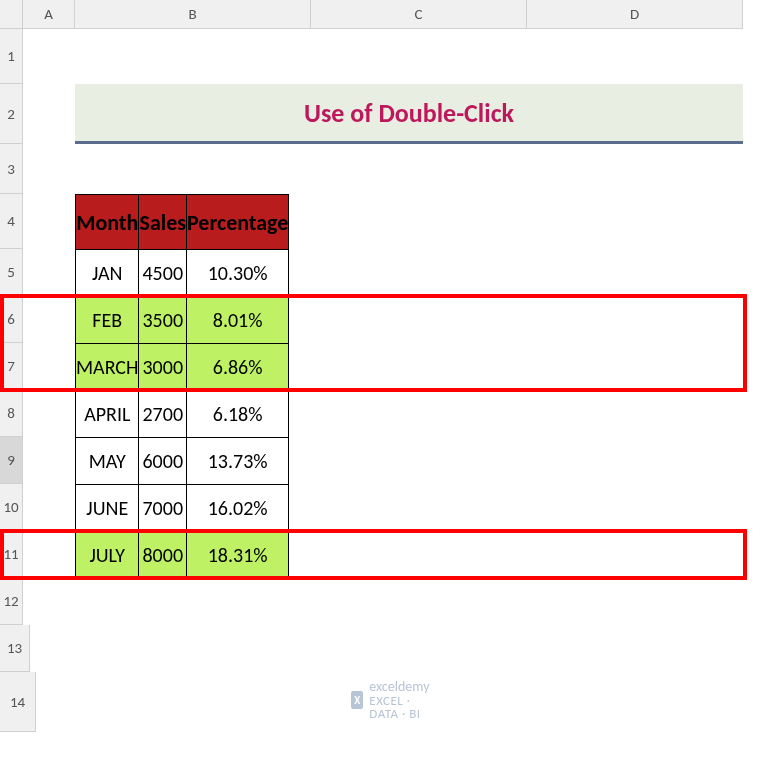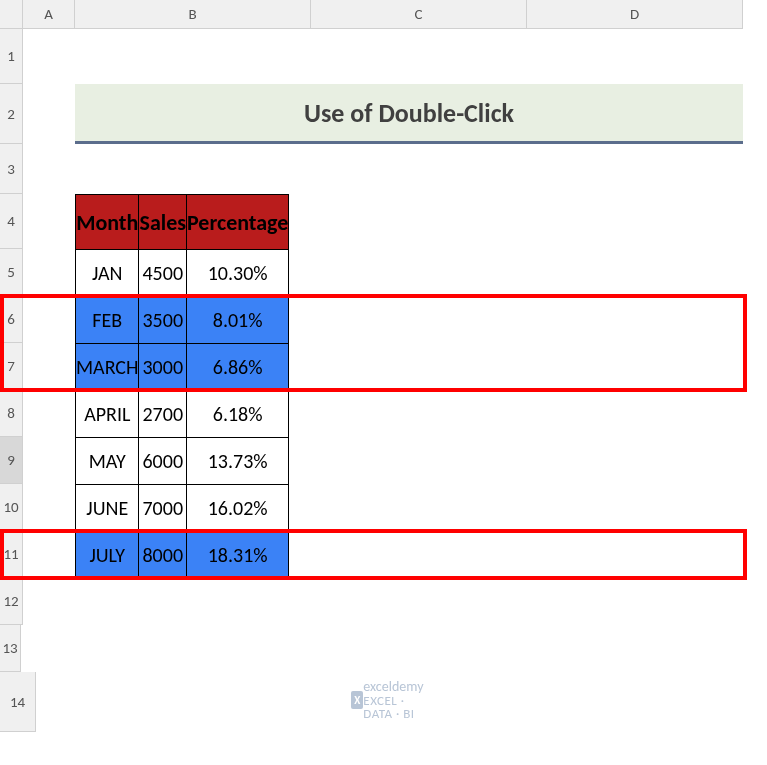--- a/index.html
+++ b/index.html
@@ -72,21 +72,21 @@
       left: 23px;
     }
     .title-bar {
       position: absolute;
       background: #e8efe2;
       display: flex;
       align-items: center;
       justify-content: center;
       font-size: 26px;
       font-weight: bold;
-      color: #404040;
+      color: #be185d;
       border-bottom: 3px solid #5b6d8c;
     }
     .table-container {
       position: absolute;
     }
     .data-table {
       border-collapse: collapse;
     }
     .data-table th {
       background: #b91c1c;
@@ -97,34 +97,35 @@
       padding: 0;
     }
     .data-table td {
       background: #fff;
       border: 1.5px solid #000;
       font-size: 20px;
       text-align: center;
       padding: 0;
     }
     .data-table td.hl {
-      background: #3b82f6;
+      background: #bef264;
     }
     .data-table tr.total td {
       font-weight: bold;
     }
     .red-box {
       position: absolute;
       border: 4px solid #ff0000;
       pointer-events: none;
     }
     .watermark {
       position: absolute;
       display: flex;
       align-items: center;
+      gap: 6px;
       color: #b8c5d6;
       font-size: 14px;
     }
     .watermark-icon {
       width: 18px;
       height: 18px;
       background: #b8c5d6;
       border-radius: 2px;
       position: relative;
     }
@@ -167,21 +168,21 @@
       <div class="row-header" style="height: 50px; width: 23px;">3</div>
       <div class="row-header" style="height: 55px; width: 23px;">4</div>
       <div class="row-header" style="height: 47px; width: 23px;">5</div>
       <div class="row-header" style="height: 47px; width: 23px;">6</div>
       <div class="row-header" style="height: 47px; width: 23px;">7</div>
       <div class="row-header" style="height: 47px; width: 23px;">8</div>
       <div class="row-header selected" style="height: 47px; width: 23px;">9</div>
       <div class="row-header" style="height: 47px; width: 23px;">10</div>
       <div class="row-header" style="height: 47px; width: 23px;">11</div>
       <div class="row-header" style="height: 47px; width: 23px;">12</div>
-      <div class="row-header" style="height: 47px; width: 21px;">13</div>
+      <div class="row-header" style="height: 47px; width: 30px;">13</div>
       <div class="row-header" style="height: 60px; width: 36px;">14</div>
     </div>
 
   <div class="cells-area">
 
     <div class="title-bar" id="title-bar" style="left: 52px; top: 55px; width: 668px; height: 60px;">
       <span>Use of Double-Click</span>
     </div>
 
     <div class="table-container" id="table-container" style="left: 52px; top: 165px;">

